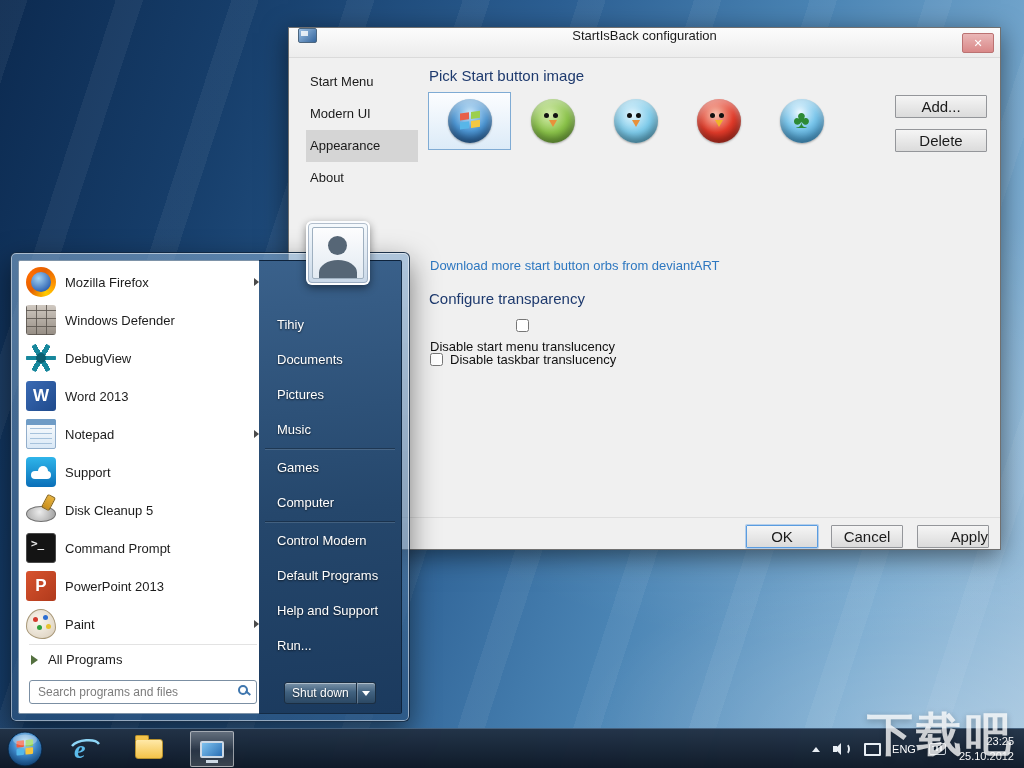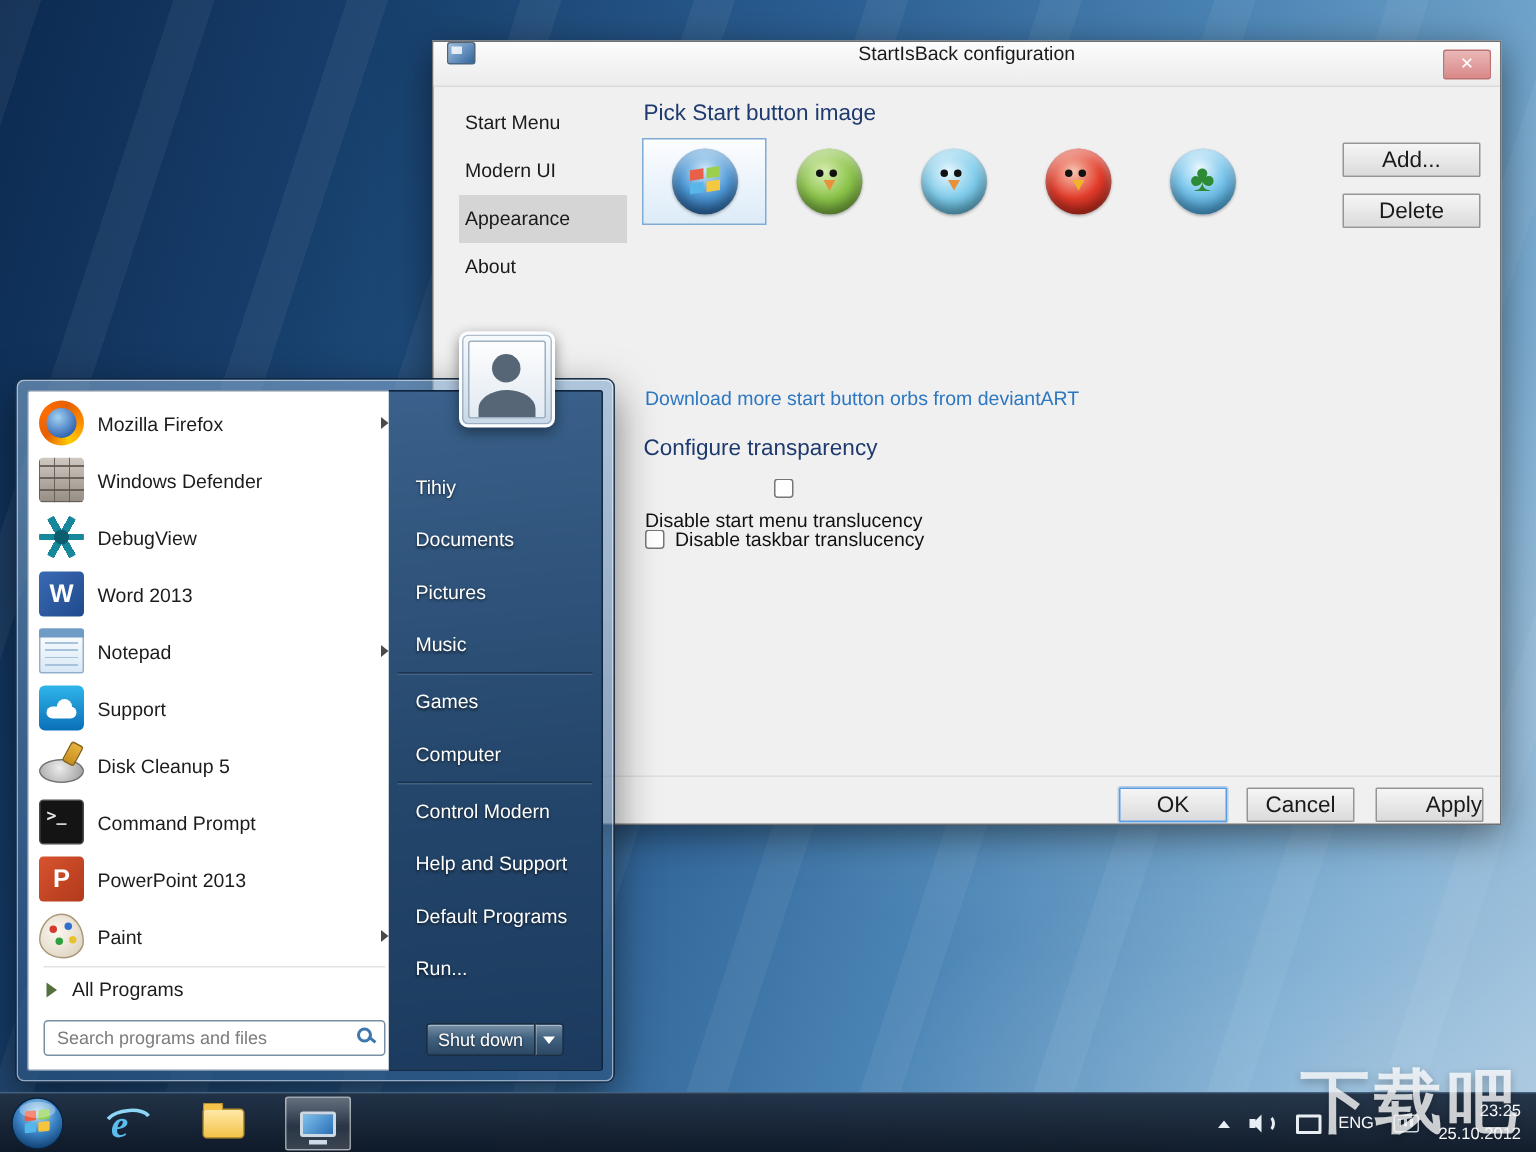--- a/index.html
+++ b/index.html
@@ -347,22 +347,22 @@
     <div class="sm-right">
       <div class="sm-place">Tihiy</div>
       <div class="sm-place">Documents</div>
       <div class="sm-place">Pictures</div>
       <div class="sm-place">Music</div>
       <div class="sep-r"></div>
       <div class="sm-place">Games</div>
       <div class="sm-place">Computer</div>
       <div class="sep-r"></div>
       <div class="sm-place">Control Modern</div>
+      <div class="sm-place">Default Programs</div>
       <div class="sm-place">Help and Support</div>
-      <div class="sm-place">Default Programs</div>
       <div class="sm-place">Run...</div>
 
       <div class="shutdown-row">
         <div class="btn-shutdown">Shut down</div>
         <div class="btn-shutdown-arrow"></div>
       </div>
     </div>
 
     <div class="avatar-frame">
       <div class="avatar-person"></div>

